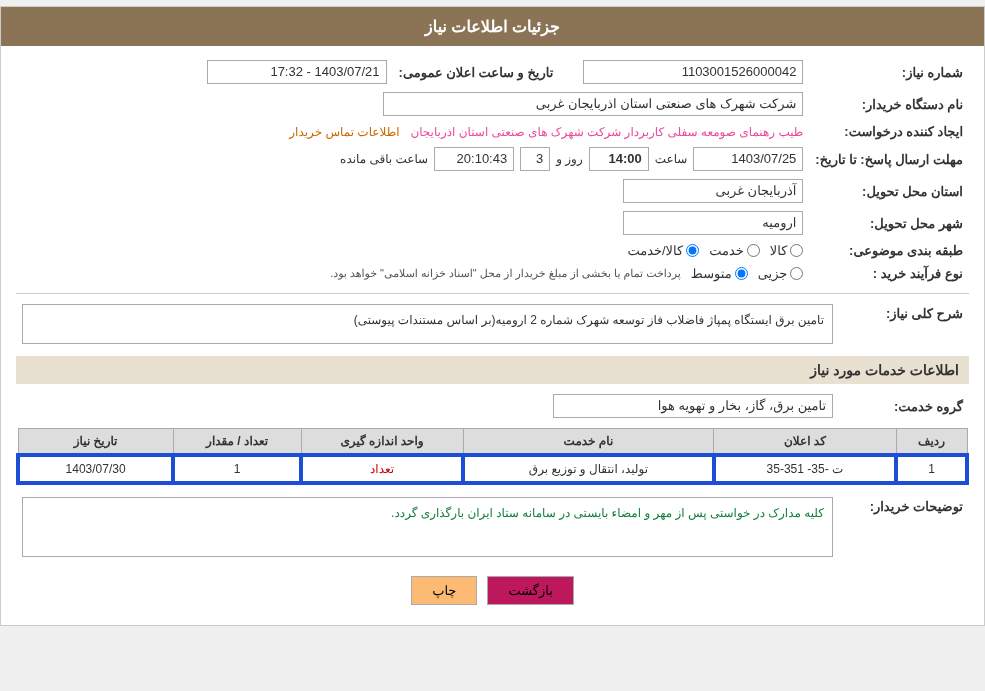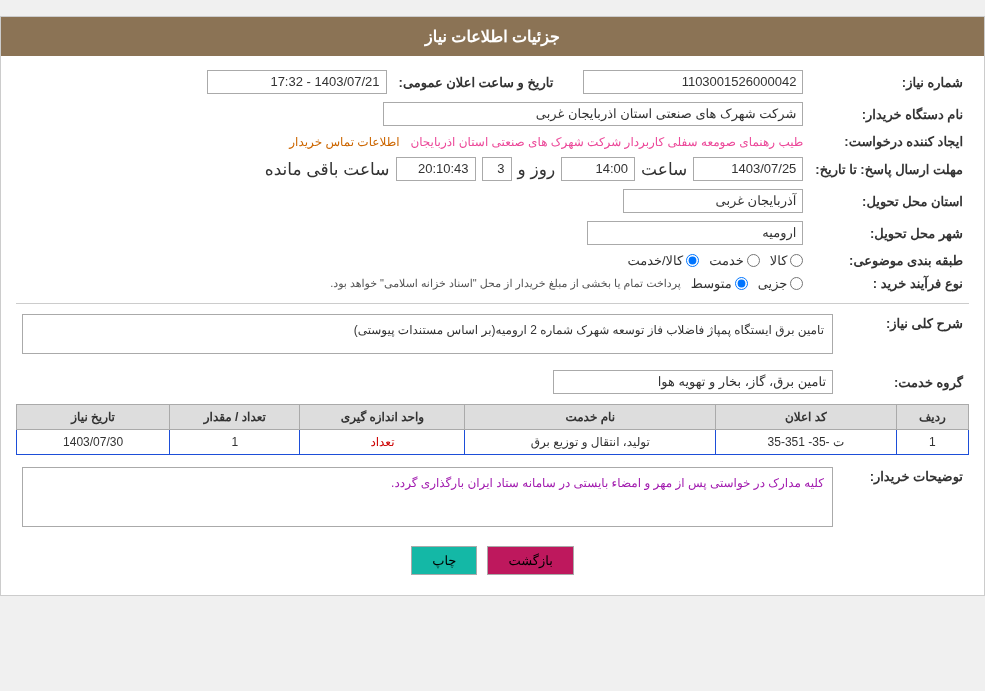--- a/index.html
+++ b/index.html
@@ -5,21 +5,21 @@
     * { box-sizing: border-box; margin: 0; padding: 0; }
     body {
       font-family: Tahoma, Arial, sans-serif;
       font-size: 13px;
       background: #f0f0f0;
       direction: rtl;
       color: #333;
     }
     .page-wrapper {
       max-width: 985px;
-      margin: 16px auto;
+      margin: 6px auto;
       background: #fff;
       border: 1px solid #ccc;
     }
     .header-bar {
       background: #8B7355;
       color: #fff;
       text-align: center;
       padding: 10px 0;
       font-size: 16px;
       font-weight: bold;
@@ -82,71 +82,71 @@
       margin-bottom: 8px;
       font-size: 12px;
     }
     .services-table th {
       background: #ddd;
       border: 1px solid #aaa;
       padding: 5px 8px;
       text-align: center;
     }
     .services-table td {
-      border: 1px solid #1d4ed8;
+      border: 4px solid #1d4ed8;
       padding: 5px 16px;
       text-align: center;
     }
     .services-table tr:nth-child(even) td { background: #f9f9f9; }
     .notes-box {
       border: 1px solid #aaa;
       padding: 8px;
       min-height: 60px;
       width: 100%;
       background: #fff;
       text-align: right;
-      color: #a21caf;
+      color: #15803d;
       font-size: 12px;
     }
     .buttons-row {
       display: flex;
       justify-content: center;
       gap: 10px;
       margin: 15px 0 10px 0;
     }
     .btn {
       padding: 6px 20px;
       border: 1px solid #aaa;
       background: #f0f0f0;
       cursor: pointer;
       font-size: 13px;
       font-family: Tahoma, Arial, sans-serif;
     }
     .btn-print {
-      background: #14b8a6;
+      background: #fdba74;
     }
     .btn-back {
       background: #be185d;
     }
     .content-relative {
       position: relative;
     }
     .divider {
       border: none;
       border-top: 1px solid #ccc;
       margin: 6px 0;
     }
     .date-row {
       display: flex;
       align-items: center;
       gap: 6px;
       flex-wrap: wrap;
     }
     .small-label {
-      font-size: 17px;
+      font-size: 12px;
       white-space: nowrap;
     }
   </style>
 </head>
 <body>
 
 <div class="page-wrapper">
   <div class="header-bar">
     <span>جزئیات اطلاعات نیاز</span>
   </div>
@@ -181,40 +181,40 @@
           <span class="blue-link" style="color:#cc6600; font-size:12px;">اطلاعات تماس خریدار</span>
         </td>
       </tr>
 
       <tr>
         <td class="label-cell">مهلت ارسال پاسخ: تا تاریخ:</td>
         <td colspan="3">
           <div class="date-row">
             <div class="input-box" style="width:110px;">1403/07/25</div>
             <span class="small-label">ساعت</span>
-            <div class="input-box" style="width:74px;">14:00</div>
+            <div class="input-box" style="width:60px;font-weight:bold;">14:00</div>
             <span class="small-label">روز و</span>
             <div class="input-box" style="width:30px;">3</div>
             <div class="input-box" style="width:80px;">20:10:43</div>
             <span class="small-label">ساعت باقی مانده</span>
           </div>
         </td>
       </tr>
 
       <tr>
         <td class="label-cell">استان محل تحویل:</td>
         <td colspan="3">
           <div class="input-box" style="width:180px;">آذربایجان غربی</div>
         </td>
       </tr>
 
       <tr>
         <td class="label-cell">شهر محل تحویل:</td>
         <td colspan="3">
-          <div class="input-box" style="width:216px;">ارومیه</div>
+          <div class="input-box" style="width:180px;">ارومیه</div>
         </td>
       </tr>
 
       <tr>
         <td class="label-cell">طبقه بندی موضوعی:</td>
         <td colspan="3">
           <div class="radio-group">
             <div class="radio-item">
               <input type="radio" name="tabaghe" style=""> 
                   <span>کالا</span>
@@ -258,20 +258,21 @@
       <tbody>
           <tr>
         <td class="label-cell" style="vertical-align:top; padding-top:6px;">شرح کلی نیاز:</td>
         <td>
           <div class="notes-box" style="color:#333; min-height:40px;">تامین برق ایستگاه پمپاژ فاضلاب فاز توسعه شهرک شماره 2 ارومیه(بر اساس مستندات پیوستی)</div>
         </td>
       </tr>
     </tbody>
       </table>
 
+    <div class="section-title">اطلاعات خدمات مورد نیاز</div>
 
     <table class="info-table" style="margin-bottom:6px;">
       <tbody>
           <tr>
         <td class="label-cell">گروه خدمت:</td>
         <td>
           <div class="input-box" style="width:280px;">تامین برق، گاز، بخار و تهویه هوا</div>
         </td>
       </tr>
     </tbody>

